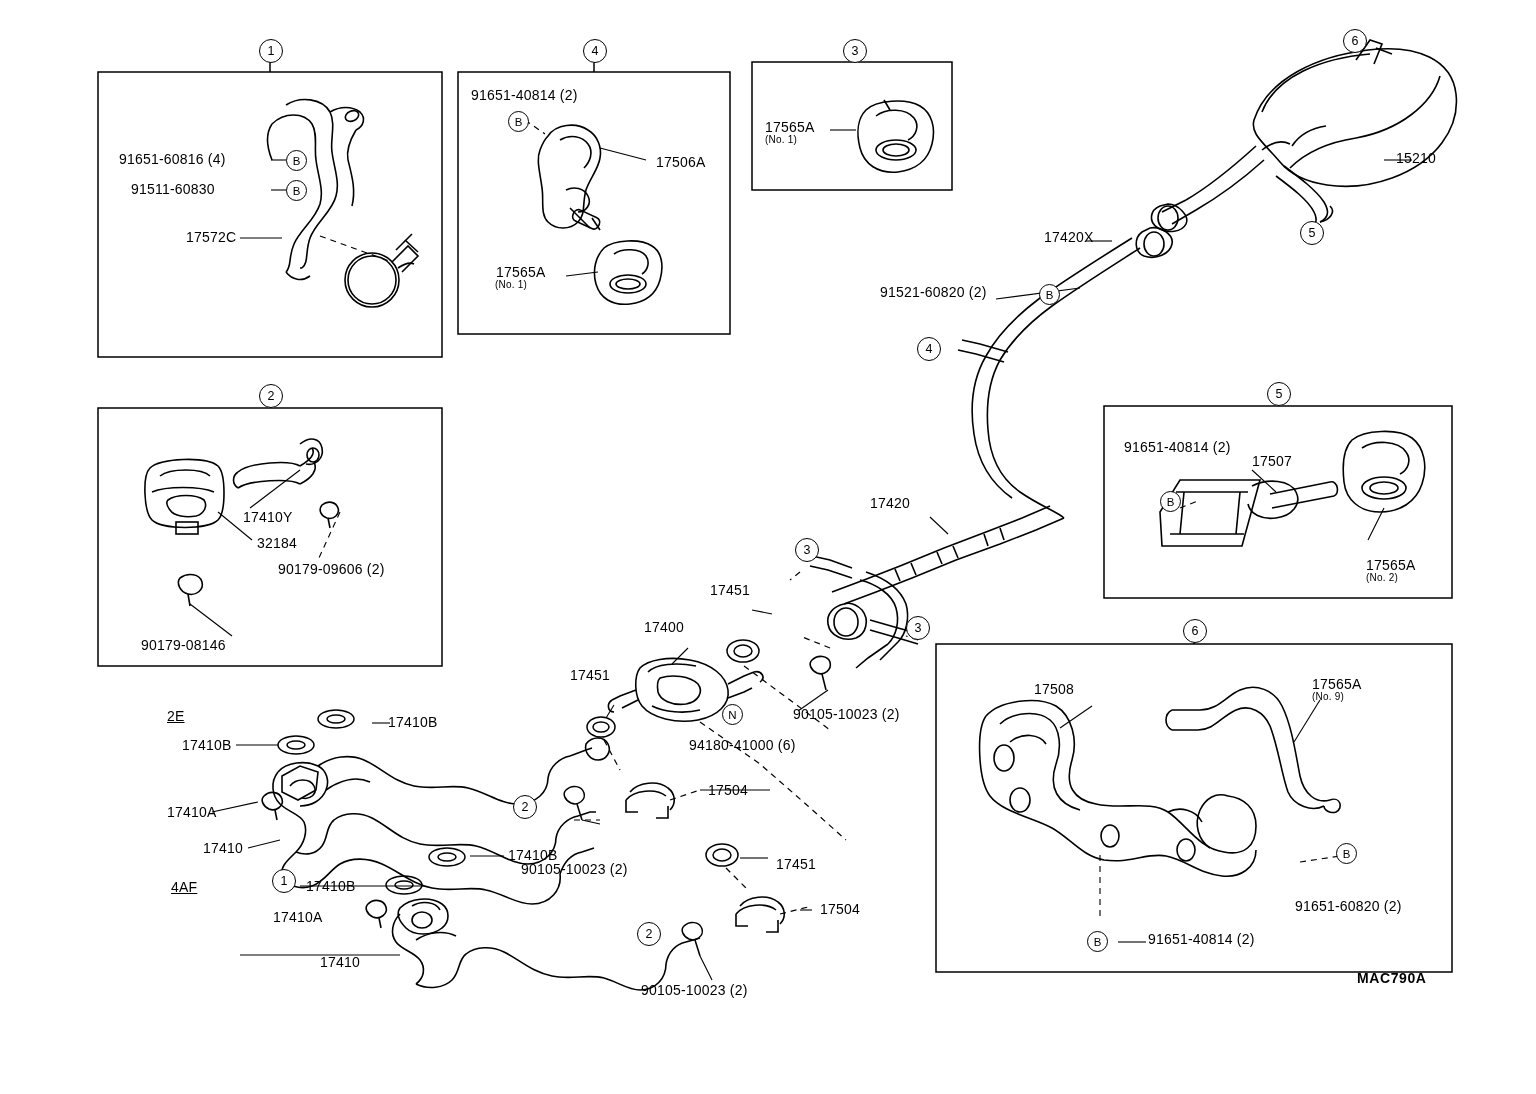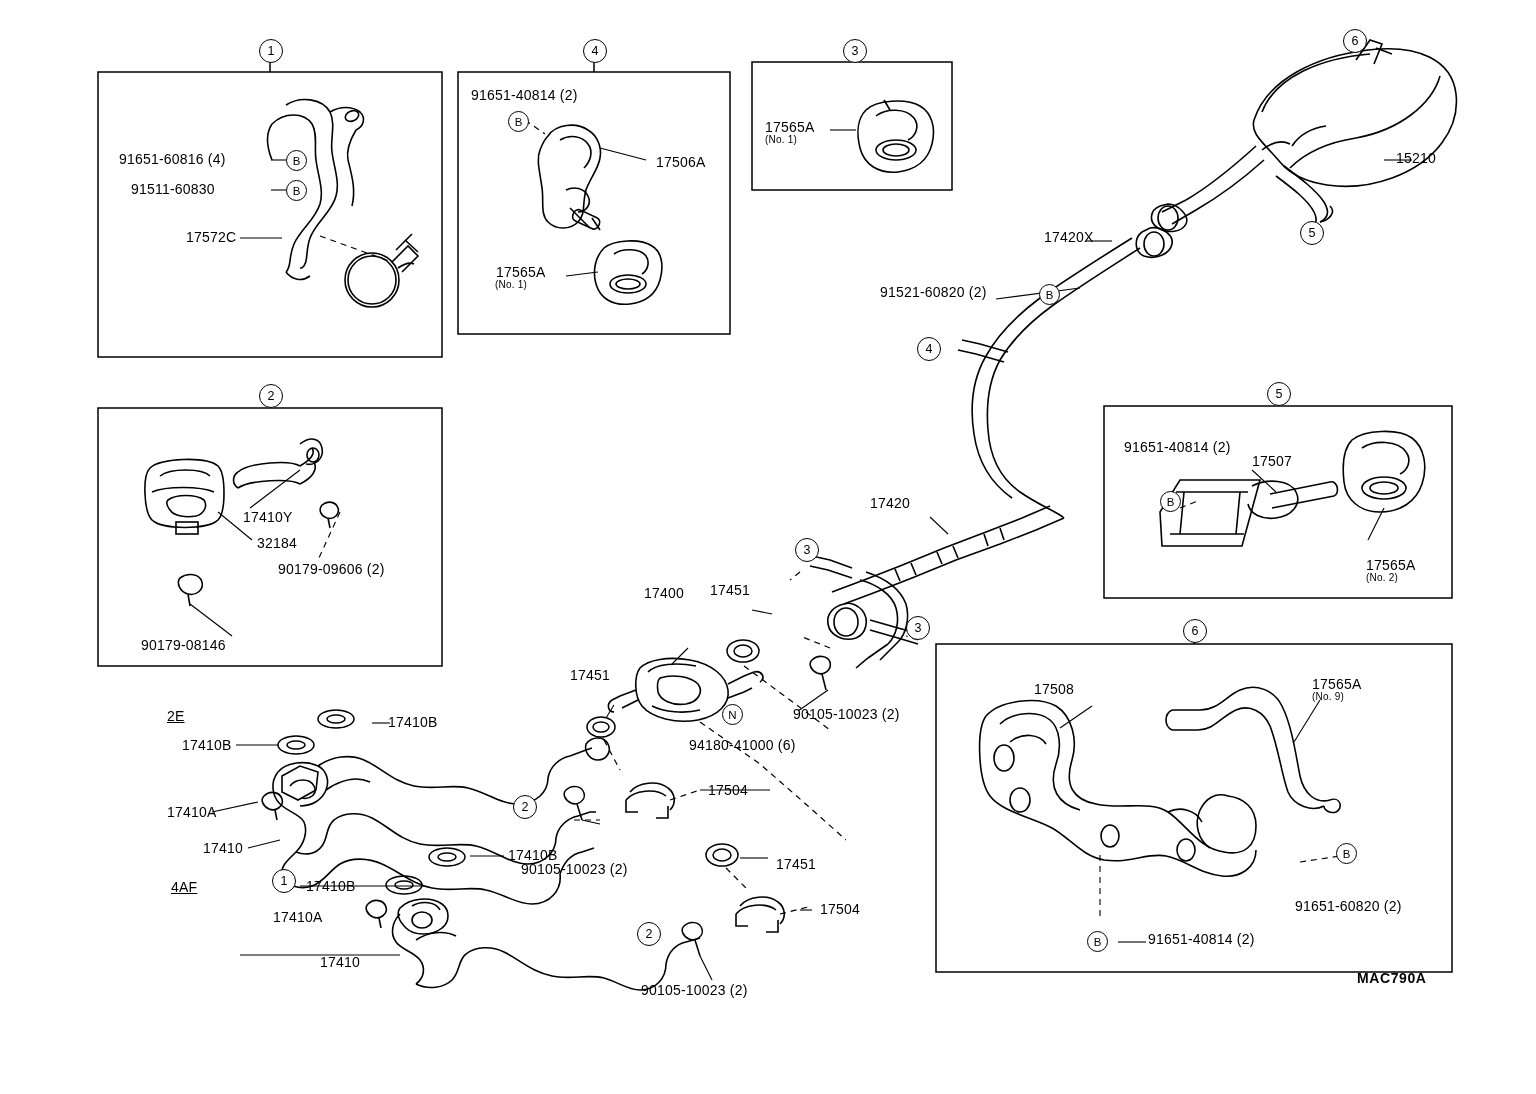--- a/index.html
+++ b/index.html
@@ -437,21 +437,21 @@
 <div class="lbl" style="left:1312px;top:677px">17565A</div>
 <div class="lbl sm" style="left:1312px;top:692px">(No. 9)</div>
 <div class="lbl" style="left:1295px;top:899px">91651-60820 (2)</div>
 <div class="lbl" style="left:1148px;top:932px">91651-40814 (2)</div>
 
 <div class="lbl" style="left:1396px;top:151px">15210</div>
 <div class="lbl" style="left:1044px;top:230px">17420X</div>
 <div class="lbl" style="left:880px;top:285px">91521-60820 (2)</div>
 <div class="lbl" style="left:870px;top:496px">17420</div>
 <div class="lbl" style="left:710px;top:583px">17451</div>
-<div class="lbl" style="left:644px;top:586px">17400</div>
+<div class="lbl" style="left:644px;top:620px">17400</div>
 <div class="lbl" style="left:570px;top:668px">17451</div>
 <div class="lbl" style="left:793px;top:707px">90105-10023 (2)</div>
 <div class="lbl" style="left:689px;top:738px">94180-41000 (6)</div>
 <div class="lbl" style="left:708px;top:783px">17504</div>
 <div class="lbl" style="left:388px;top:715px">17410B</div>
 <div class="lbl" style="left:182px;top:738px">17410B</div>
 <div class="lbl" style="left:167px;top:805px">17410A</div>
 <div class="lbl" style="left:203px;top:841px">17410</div>
 <div class="lbl" style="left:508px;top:848px">17410B</div>
 <div class="lbl" style="left:521px;top:862px">90105-10023 (2)</div>

